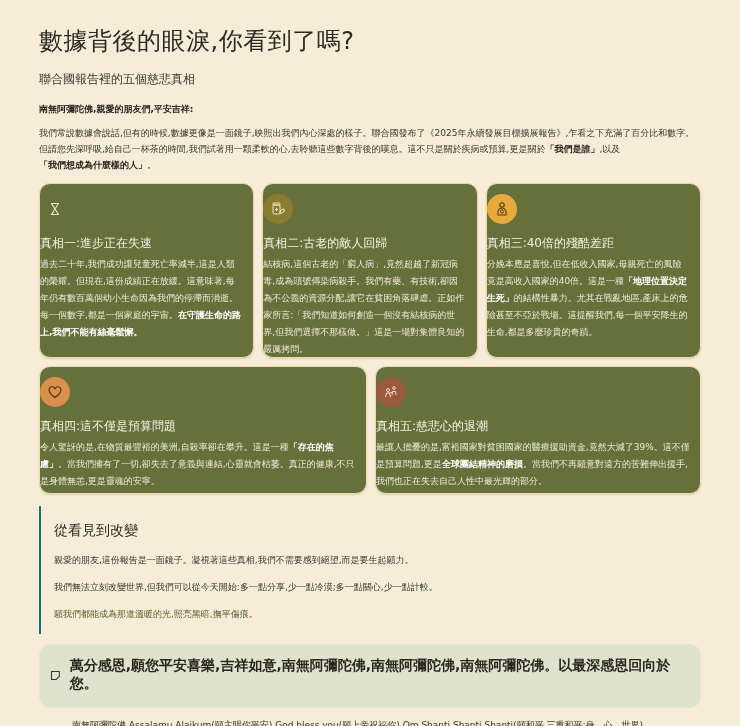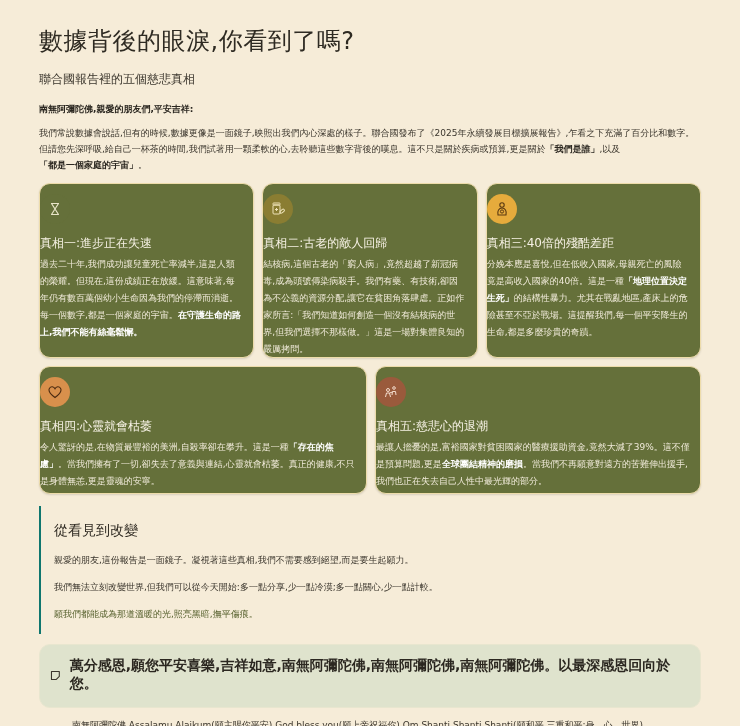--- a/index.html
+++ b/index.html
@@ -67,21 +67,21 @@
 </head>
 <body>
 
 <div class="page">
   <h1 class="title">數據背後的眼淚,你看到了嗎?</h1>
   <div class="subtitle">聯合國報告裡的五個慈悲真相</div>
 
   <div class="greeting">南無阿彌陀佛,親愛的朋友們,平安吉祥:</div>
 
   <div class="intro">
-    <span>我們常說數據會說話,但有的時候,數據更像是一面鏡子,映照出我們內心深處的樣子。聯合國發布了《2025年永續發展目標擴展報告》,乍看之下充滿了百分比和數字。但請您先深呼吸,給自己一杯茶的時間,我們試著用一顆柔軟的心,去聆聽這些數字背後的嘆息。這不只是關於疾病或預算,更是關於</span><b>「我們是誰」</b><span>,以及</span><br><b>「都是一個家庭的宇宙」</b><span>。</span>
+    <span>我們常說數據會說話,但有的時候,數據更像是一面鏡子,映照出我們內心深處的樣子。聯合國發布了《2025年永續發展目標擴展報告》,乍看之下充滿了百分比和數字。但請您先深呼吸,給自己一杯茶的時間,我們試著用一顆柔軟的心,去聆聽這些數字背後的嘆息。這不只是關於疾病或預算,更是關於</span><b>「我們是誰」</b><span>,以及</span><br><b>「我們想成為什麼樣的人」</b><span>。</span>
   </div>
 
   <div class="cards-row row1">
     <div class="card">
       <div class="icon-wrap" style="background:#65703a">
         <svg width="14" height="14" viewBox="0 0 14 14">
           <path d="M3 1.5h8M3 12.5h8M3.5 1.5 L10.5 12.5 M10.5 1.5 L3.5 12.5" stroke="#e8e4c8" stroke-width="1.2" fill="none"></path>
         </svg>
       </div>
       <div class="card-title">真相一:進步正在失速</div>
@@ -114,21 +114,21 @@
     </div>
   </div>
 
   <div class="cards-row row2">
     <div class="card c4">
       <div class="icon-wrap" style="background:#d8904c">
         <svg width="16" height="14" viewBox="0 0 16 14">
           <path d="M8 12.5 C2 8 1 5.5 2.5 3.2 C4 1 6.8 1.5 8 3.8 C9.2 1.5 12 1 13.5 3.2 C15 5.5 14 8 8 12.5 Z" stroke="#4a2a10" stroke-width="1.1" fill="none"></path>
         </svg>
       </div>
-      <div class="card-title">真相四:心靈就會枯萎</div>
+      <div class="card-title">真相四:這不僅是預算問題</div>
       <div class="card-body"><span>令人驚訝的是,在物質最豐裕的美洲,自殺率卻在攀升。這是一種</span><b>「存在的焦慮」</b><span>。當我們擁有了一切,卻失去了意義與連結,心靈就會枯萎。真正的健康,不只是身體無恙,更是靈魂的安寧。</span></div>
     </div>
 
     <div class="card c5">
       <div class="icon-wrap" style="background:#9a5a3c">
         <svg width="16" height="16" viewBox="0 0 16 16">
           <circle cx="5" cy="6" r="1.5" stroke="#f3dccd" stroke-width="1" fill="none"></circle>
           <path d="M2.5 13 L3.5 9 L6.5 9 L7.5 13" stroke="#f3dccd" stroke-width="1" fill="none"></path>
           <circle cx="11" cy="4" r="1.3" stroke="#f3dccd" stroke-width="1" fill="none"></circle>
           <path d="M9 11 L9.5 7.5 L12.5 7.5 L13 11" stroke="#f3dccd" stroke-width="1" fill="none"></path>

